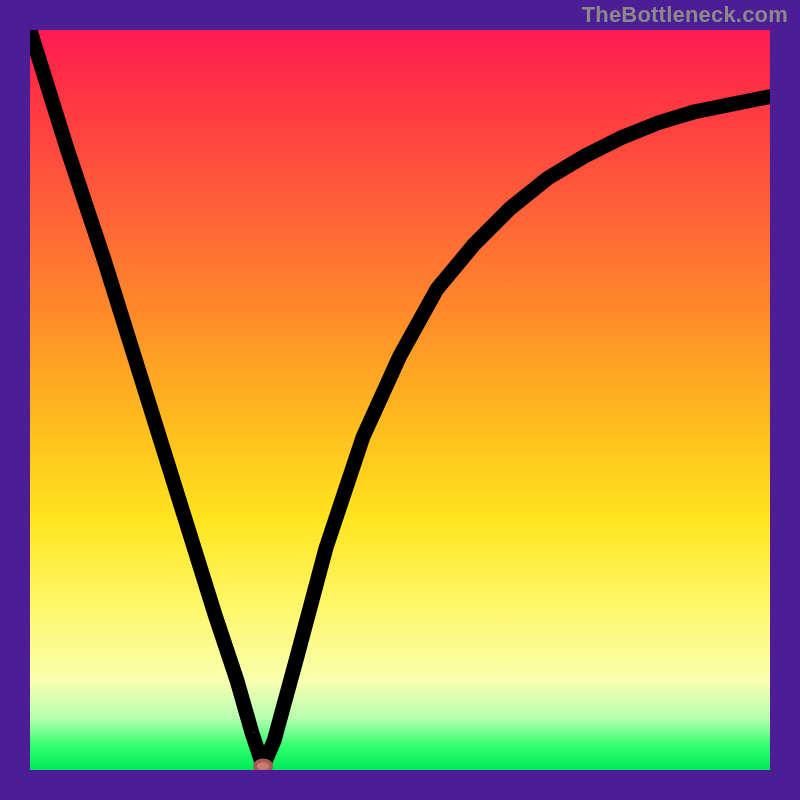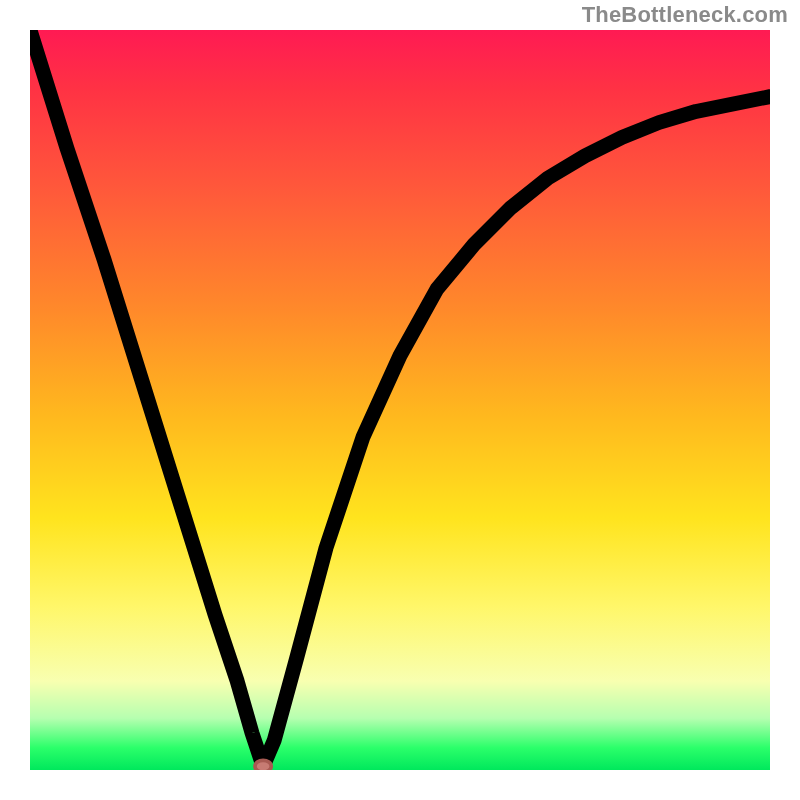--- a/index.html
+++ b/index.html
@@ -7,21 +7,21 @@
     padding: 0;
     width: 800px;
     height: 800px;
     overflow: hidden;
     background: #000;
     font-family: Arial, Helvetica, sans-serif;
   }
   .frame {
     position: absolute;
     inset: 0;
-    background: #ffffff;
+    background: #4c1d95;
   }
   .plot-area {
     position: absolute;
     left: 30px;
     top: 30px;
     width: 740px;
     height: 740px;
     overflow: hidden;
   }
   .gradient-bg {

